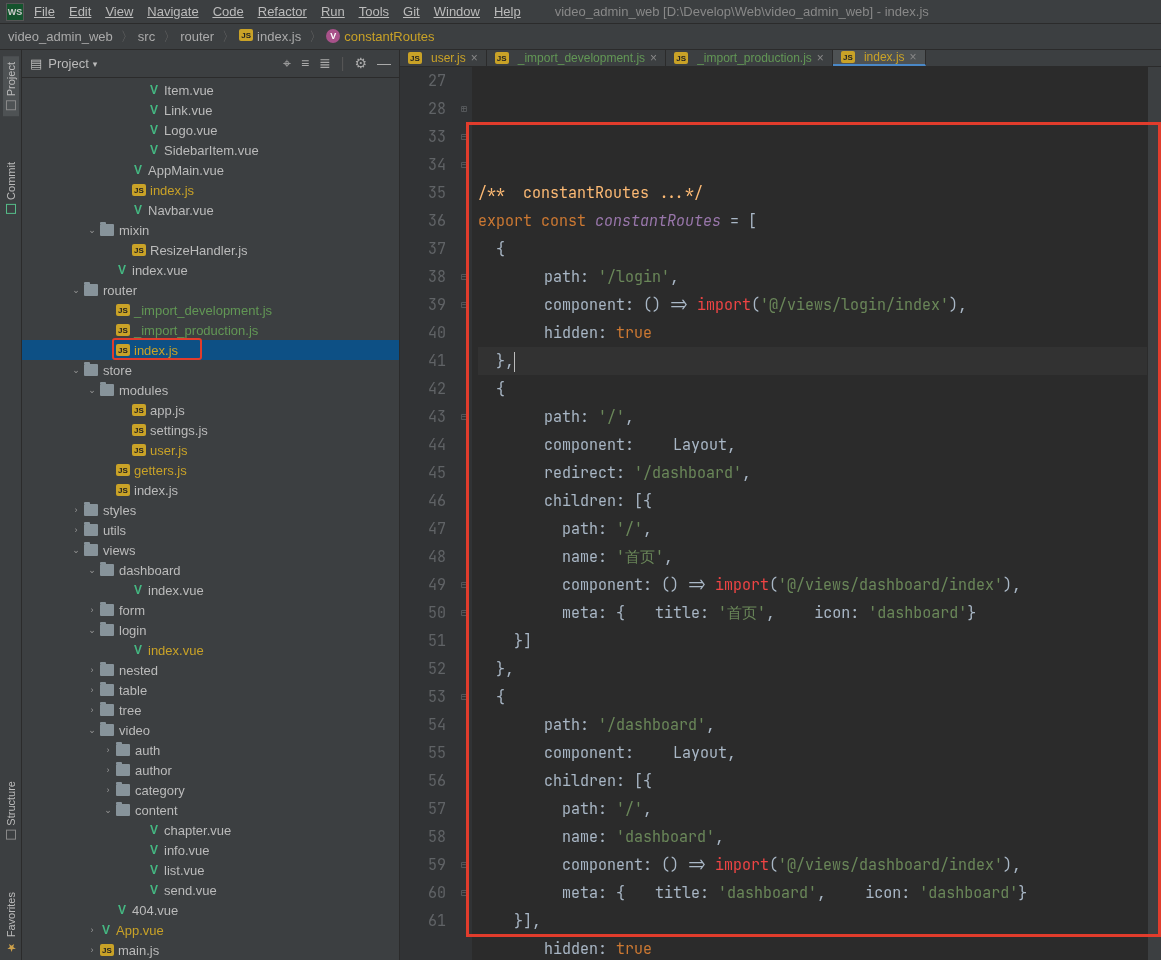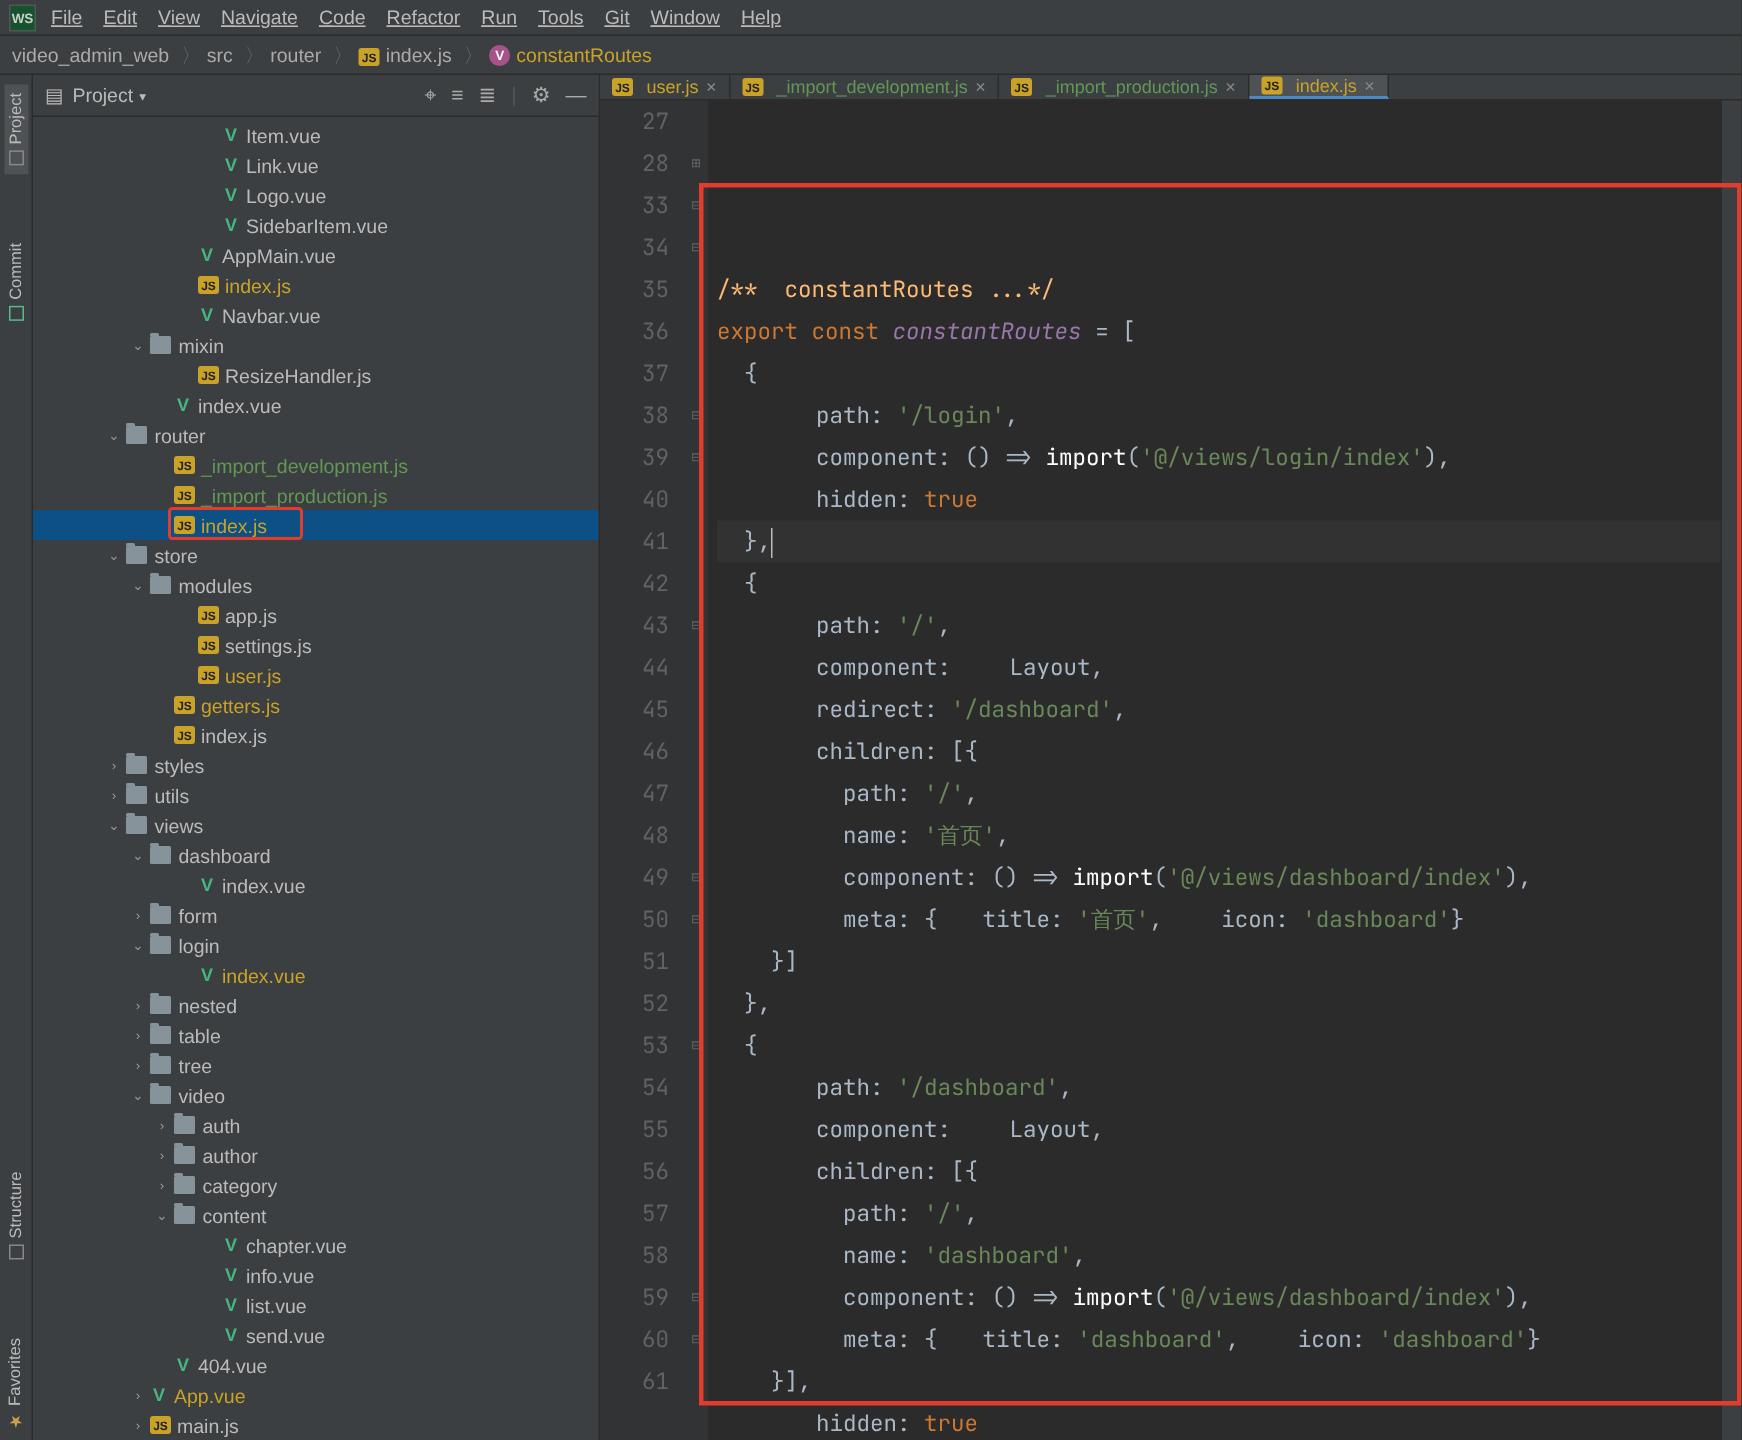--- a/index.html
+++ b/index.html
@@ -3,21 +3,21 @@
 <meta charset="utf-8">
 <style>
 * { margin: 0; padding: 0; box-sizing: border-box; }
 body { font-family: "Segoe UI", Arial, sans-serif; font-size: 13px; background: #3c3f41; color: #bbb; width: 1161px; height: 960px; overflow: hidden; }
 .menubar { height: 24px; background: #3c3f41; display: flex; align-items: center; padding: 0 6px; border-bottom: 1px solid #2b2b2b; }
 .menubar .logo { width: 18px; height: 18px; background: #14532d; border: 1px solid #555; margin-right: 10px; display:flex;align-items:center;justify-content:center;font-size:9px;color:#ccc;font-weight:bold;}
 .menubar .menu-item { margin-right: 14px; color: #bbb; cursor: pointer; text-decoration: underline; }
 .menubar .menu-item u { text-decoration: underline; }
 .menubar .title { margin-left: 20px; color: #888; }
 .breadcrumb { height: 26px; background: #3c3f41; display: flex; align-items: center; padding: 0 8px; border-bottom: 1px solid #2b2b2b; color: #aaa; }
-.breadcrumb .crumb { margin-right: 4px; display: flex; align-items: flex-end; }
+.breadcrumb .crumb { margin-right: 4px; display: flex; align-items: flex-start; }
 .breadcrumb .sep { color: #666; margin: 0 4px; }
 .ico-js { width: 14px; height: 12px; background: #c9a227; color: #222; font-size: 8px; font-weight: bold; display: inline-flex; align-items: center; justify-content: center; border-radius: 2px; margin-right: 4px; }
 .ico-vue { width: 12px; height: 12px; display:inline-flex;align-items:center;justify-content:center; color:#45b882; font-weight:bold; margin-right:4px; font-size:12px;}
 .ico-var { width:14px;height:14px;border-radius:50%;background:#a8528a;color:#fff;font-size:9px;display:inline-flex;align-items:center;justify-content:center;margin-right:4px;font-weight:bold;}
 .ico-folder { width:14px;height:12px;background:#87939a;border-radius:1px;margin-right:5px;display:inline-block;position:relative;}
 .ico-folder::before{content:'';position:absolute;top:-2px;left:0;width:6px;height:2px;background:#87939a;border-radius:1px 1px 0 0;}
 .main { display: flex; height: calc(100% - 50px); }
 .left-gutter { width: 22px; background: #3c3f41; border-right: 1px solid #2b2b2b; display:flex;flex-direction:column;align-items:center;padding-top:6px;gap:40px;}
 .left-gutter .vtab { writing-mode: vertical-rl; transform: rotate(180deg); font-size:11px; color:#bbb; padding:6px 2px; cursor:pointer;display:flex;align-items:center;gap:4px;}
 .left-gutter .vtab.sel { background:#4e5254;}
@@ -47,21 +47,21 @@
 .fold-g { width:16px; background:#313335; color:#606366; font-size:10px; text-align:center;}
 .fold-g .fm{height:28px;display:flex;align-items:center;justify-content:center;}
 .code { flex:1; background:#2b2b2b; padding-left:6px; color:#a9b7c6; white-space:pre; position:relative;}
 .code .line{height:28px;}
 .cursor-line{background:#323232;}
 .kw{color:#cc7832;}
 .str{color:#6a8759;}
 .fn{color:#9876aa;font-style:italic;}
 .id{color:#a9b7c6;margin-left:30px;}
 .punct{color:#a9b7c6;}
-.imp{color:#ffffff;}
+.imp{color:#ef4444;}
 .cmt{color:#fdba74;}
 .caret{border-left:1px solid #bbb;display:inline-block;height:20px;vertical-align:middle;}
 .red-box-editor{position:absolute;border:3px solid #e13c2c;pointer-events:none;}
 .scrollbar-right{width:14px;background:#3c3f41;border-left:1px solid #2b2b2b;}
 </style>
 </head>
 <body>
 
 <div class="menubar">
   <div class="logo">WS</div>
@@ -71,20 +71,21 @@
       <span class="menu-item"><u>V</u>iew</span>
       <span class="menu-item"><u>N</u>avigate</span>
       <span class="menu-item"><u>C</u>ode</span>
       <span class="menu-item"><u>R</u>efactor</span>
       <span class="menu-item"><u>R</u>un</span>
       <span class="menu-item"><u>T</u>ools</span>
       <span class="menu-item"><u>G</u>it</span>
       <span class="menu-item"><u>W</u>indow</span>
       <span class="menu-item"><u>H</u>elp</span>
     </div>
+  <div class="title">video_admin_web [D:\Develop\Web\video_admin_web] - index.js</div>
 </div>
 
 <div class="breadcrumb" id="crumbs">
     <span class="crumb">
       <span>video_admin_web</span>
     </span>
     <span class="sep">〉</span>
     <span class="crumb">
       <span>src</span>
     </span>

